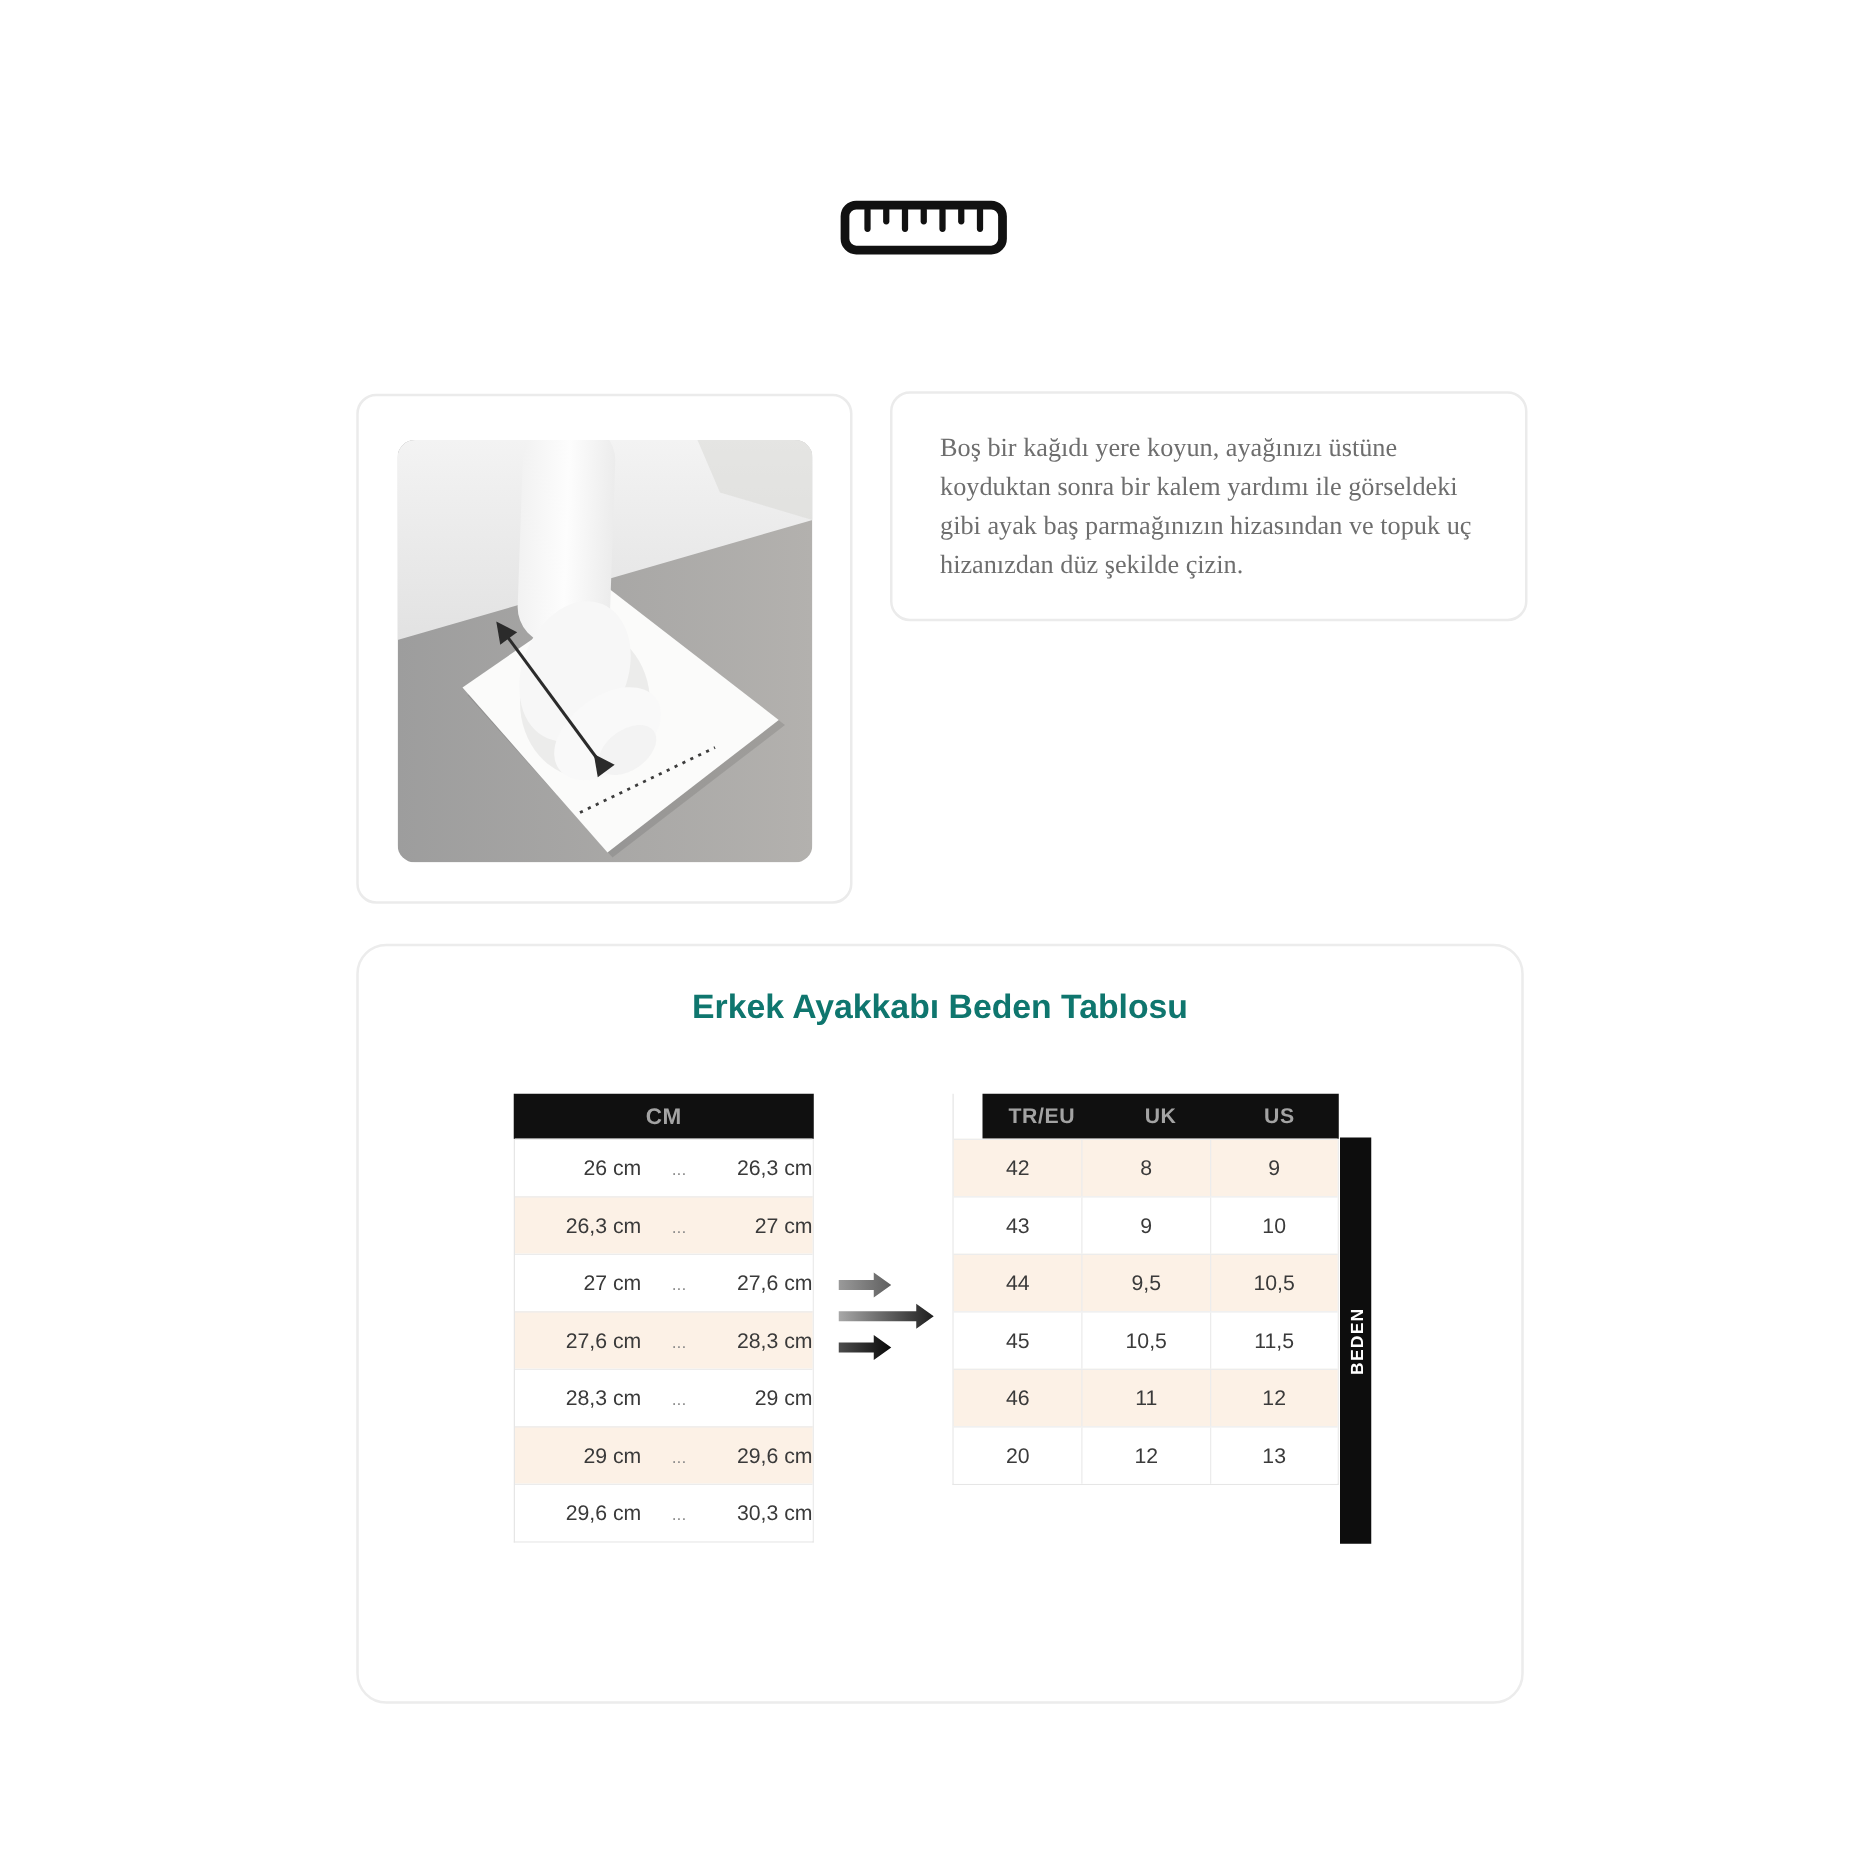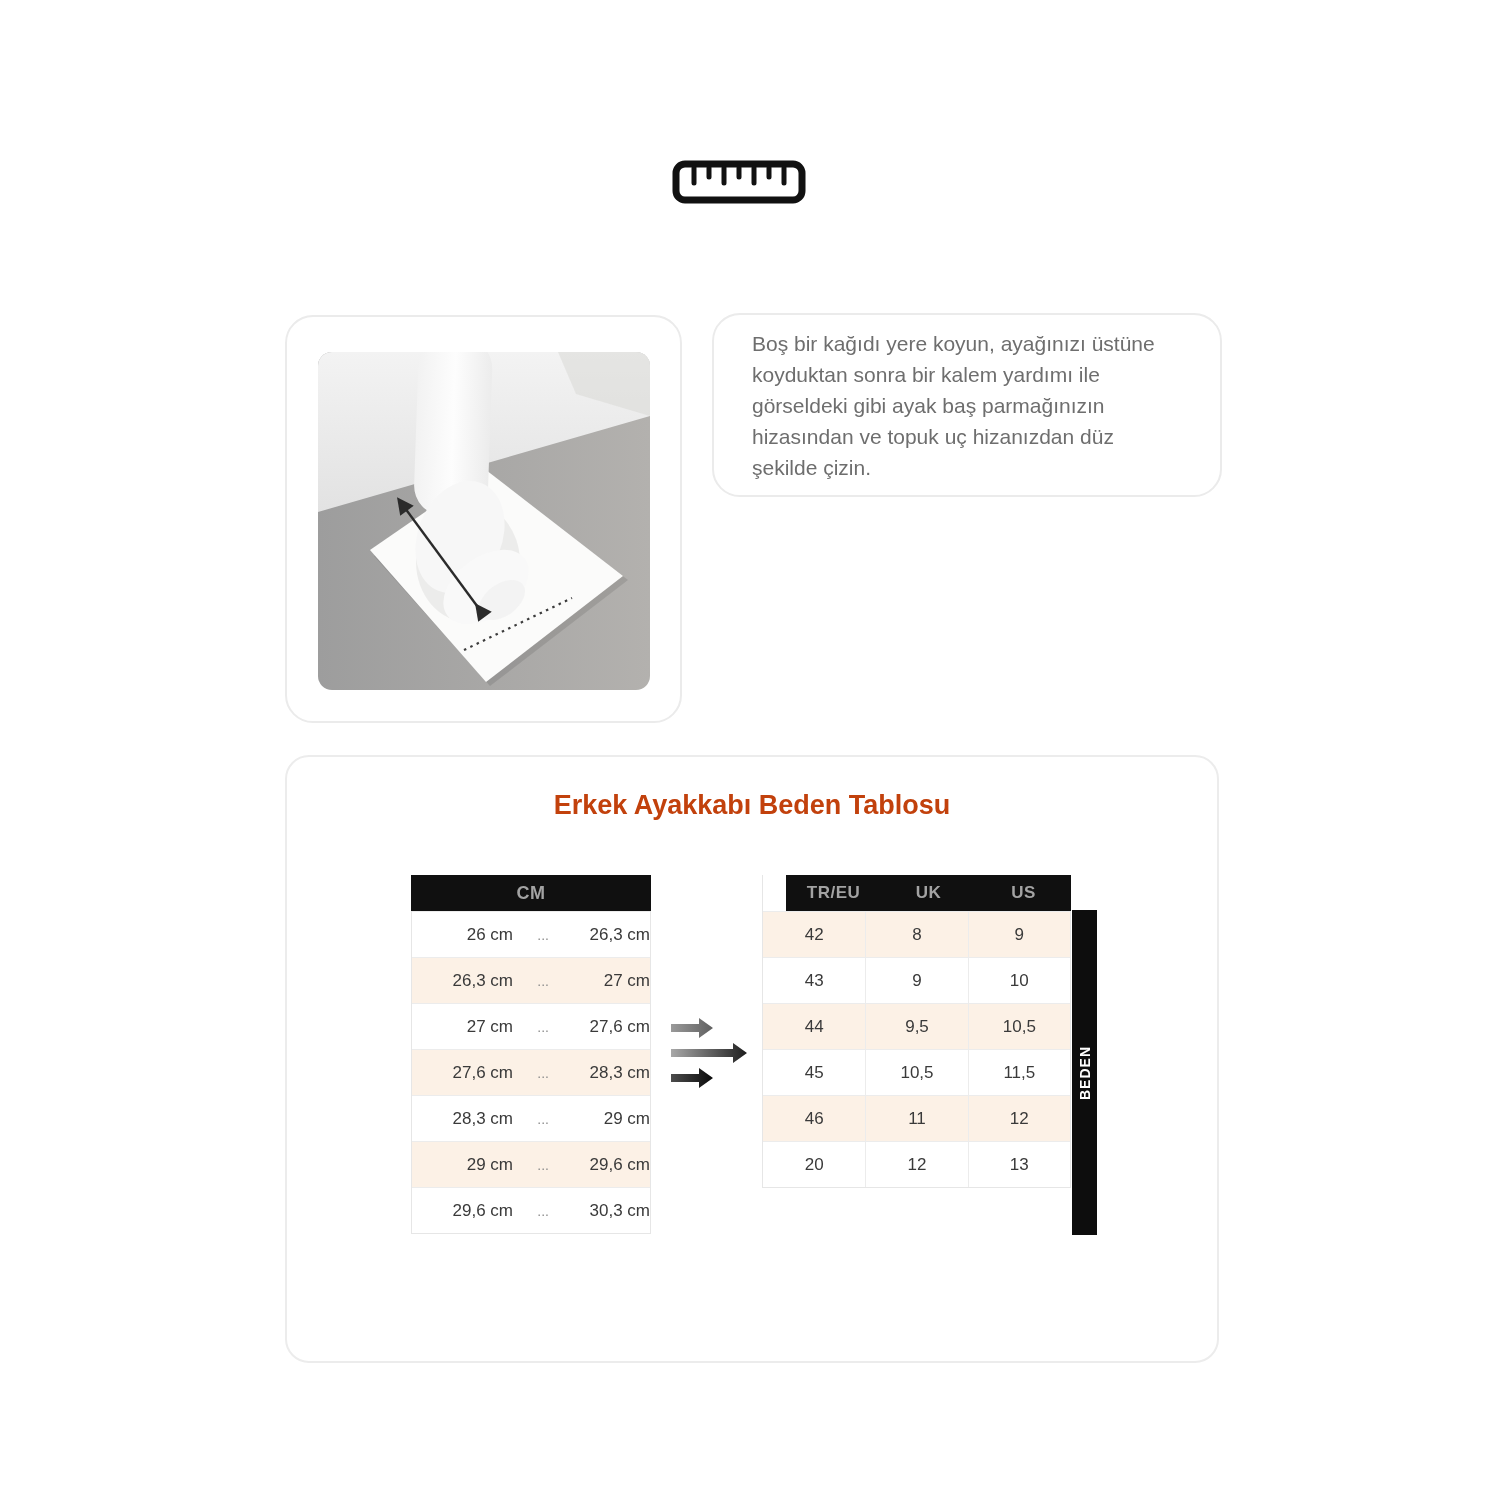--- a/index.html
+++ b/index.html
@@ -26,21 +26,22 @@
     font-size: 29px;
     font-weight: bold;
     color: #1b1b1b;
     letter-spacing: 0.2px;
   }
   
   .card {
     position: absolute;
     background: #ffffff;
     border: 2px solid #ebebeb;
-    border-radius: 28px;
+    border-radius: 16px;
+    font-family: Liberation Serif, serif;
   }
   .photo-card { left: 285px; top: 315px; width: 397px; height: 408px; }
   .photo-frame {
     position: absolute;
     left: 31px; top: 35px;
     width: 332px; height: 338px;
     border-radius: 14px;
     overflow: hidden;
   }
   .step1-card { left: 712px; top: 313px; width: 510px; height: 184px; display: flex; align-items: center; }
@@ -60,21 +61,21 @@
     border-radius: 24px;
     background: #ffffff;
   }
   .size-title {
     position: absolute;
     left: 285px; top: 790px;
     width: 934px;
     text-align: center;
     font-size: 27px;
     font-weight: bold;
-    color: #c2410c;
+    color: #0f766e;
   }
   
   .cm-table {
     position: absolute;
     left: 411px; top: 875px;
     width: 240px;
     border: 1px solid #e6e6e6;
     border-top: none;
   }
   .size-table {

